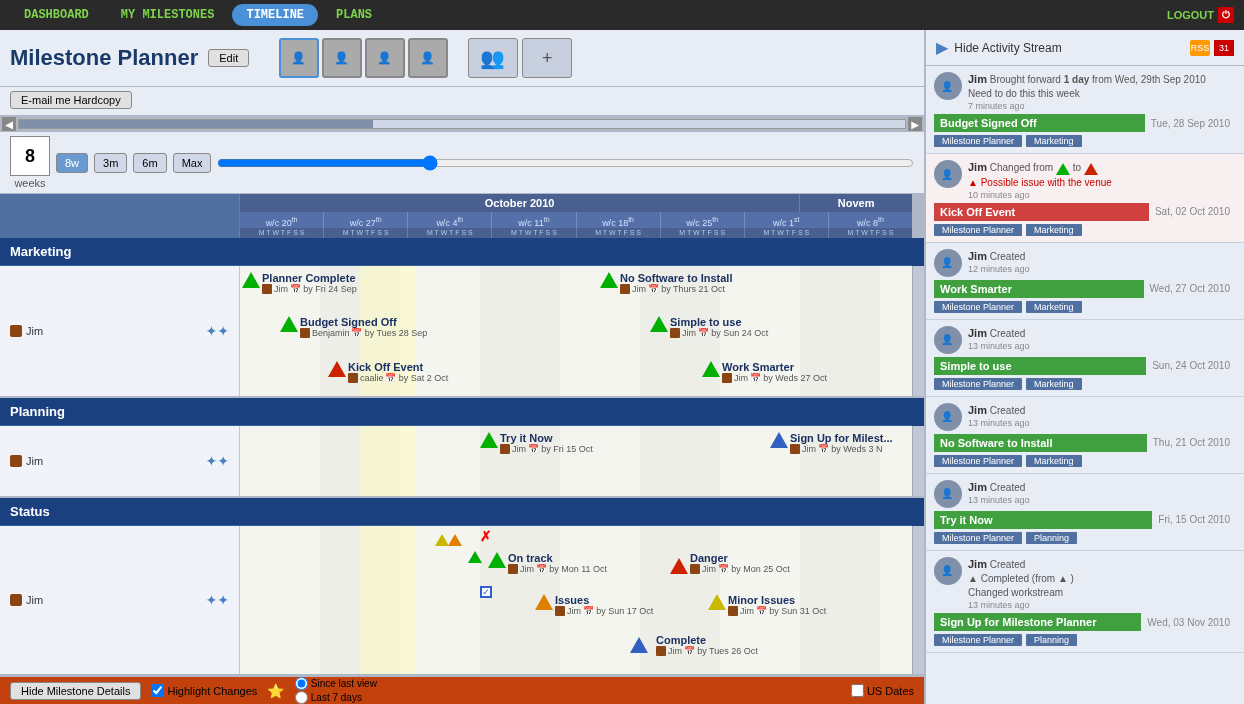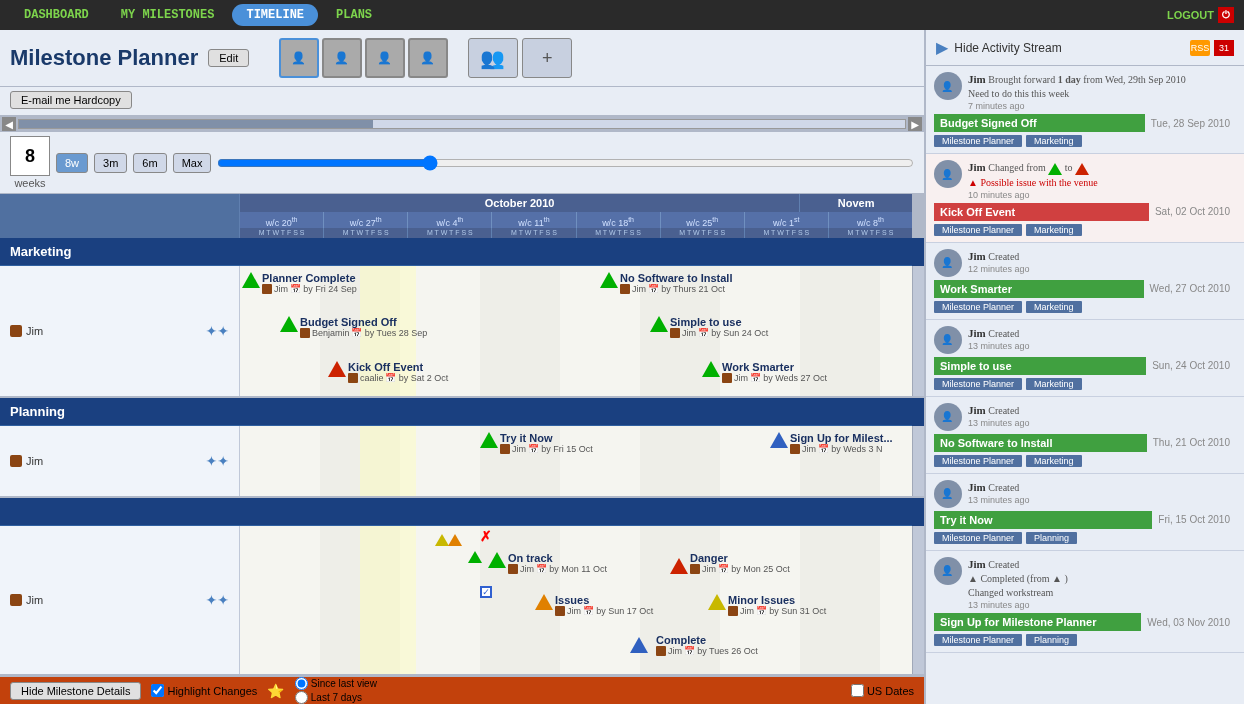--- a/index.html
+++ b/index.html
@@ -58,21 +58,21 @@
     .calendar-icon { background: #c00; color: white; width: 20px; height: 16px; display: flex; align-items: center; justify-content: center; font-size: 9px; }
     .hide-stream-btn { display: flex; align-items: center; gap: 4px; cursor: pointer; color: #333; font-size: 12px; }
     .arrow-right-icon { color: #4a80c0; font-size: 16px; }
 
     .activity-feed { flex: 1; overflow-y: auto; }
     .activity-item { padding: 6px 8px; border-bottom: 1px solid #c8d0e0; }
     .activity-item-header { display: flex; align-items: flex-start; gap: 6px; }
     .activity-avatar { width: 28px; height: 28px; background: #8090a8; border-radius: 14px; min-width: 28px; display: flex; align-items: center; justify-content: center; color: white; font-size: 10px; }
     .activity-content { flex: 1; }
     .activity-user { font-weight: bold; color: #333; font-size: 11px; }
-    .activity-text { color: #555; font-size: 10px; line-height: 1.4; font-family: Liberation Serif, serif; }
+    .activity-text { color: #555; font-size: 10px; line-height: 1.4; }
     .activity-time { color: #888; font-size: 9px; }
     .activity-bold { font-weight: bold; }
     .activity-red { color: #c00; }
 
     
     .bottom-bar { background: #c2410c; border-top: 1px solid #b0b8c8; height: 28px; display: flex; align-items: center; padding: 0 10px; gap: 10px; }
     .bottom-btn { border: 1px solid #888; background: #e0e0e0; padding: 2px 10px; cursor: pointer; font-size: 11px; border-radius: 3px; }
     .checkbox-label { display: flex; align-items: center; gap: 3px; font-size: 11px; cursor: pointer; }
     .star-icon { color: #f0c000; font-size: 14px; }
     .radio-group { display: flex; flex-direction: column; font-size: 10px; gap: 1px; }
@@ -359,20 +359,21 @@
                   </div>
                 </div>
               </div>
             </div>
             <div style="width:12px; background:#c0c8d8; border-left:1px solid #a0a8b8;"></div>
           </div>
         </div>
 
         <div>
           <div style="display:flex;">
+            <div class="group-label-area">Status</div>
             <div class="group-timeline-area"></div>
             <div style="width:12px; background:#1a4080;"></div>
           </div>
           <div style="display:flex; border-bottom:2px solid #b0b8c8;">
             <div class="member-left">
               <div class="user-info">
                 <div class="user-dot"></div>
                 <span class="user-name">Jim</span>
               </div>
               <span class="stars-icon">✦✦</span>

